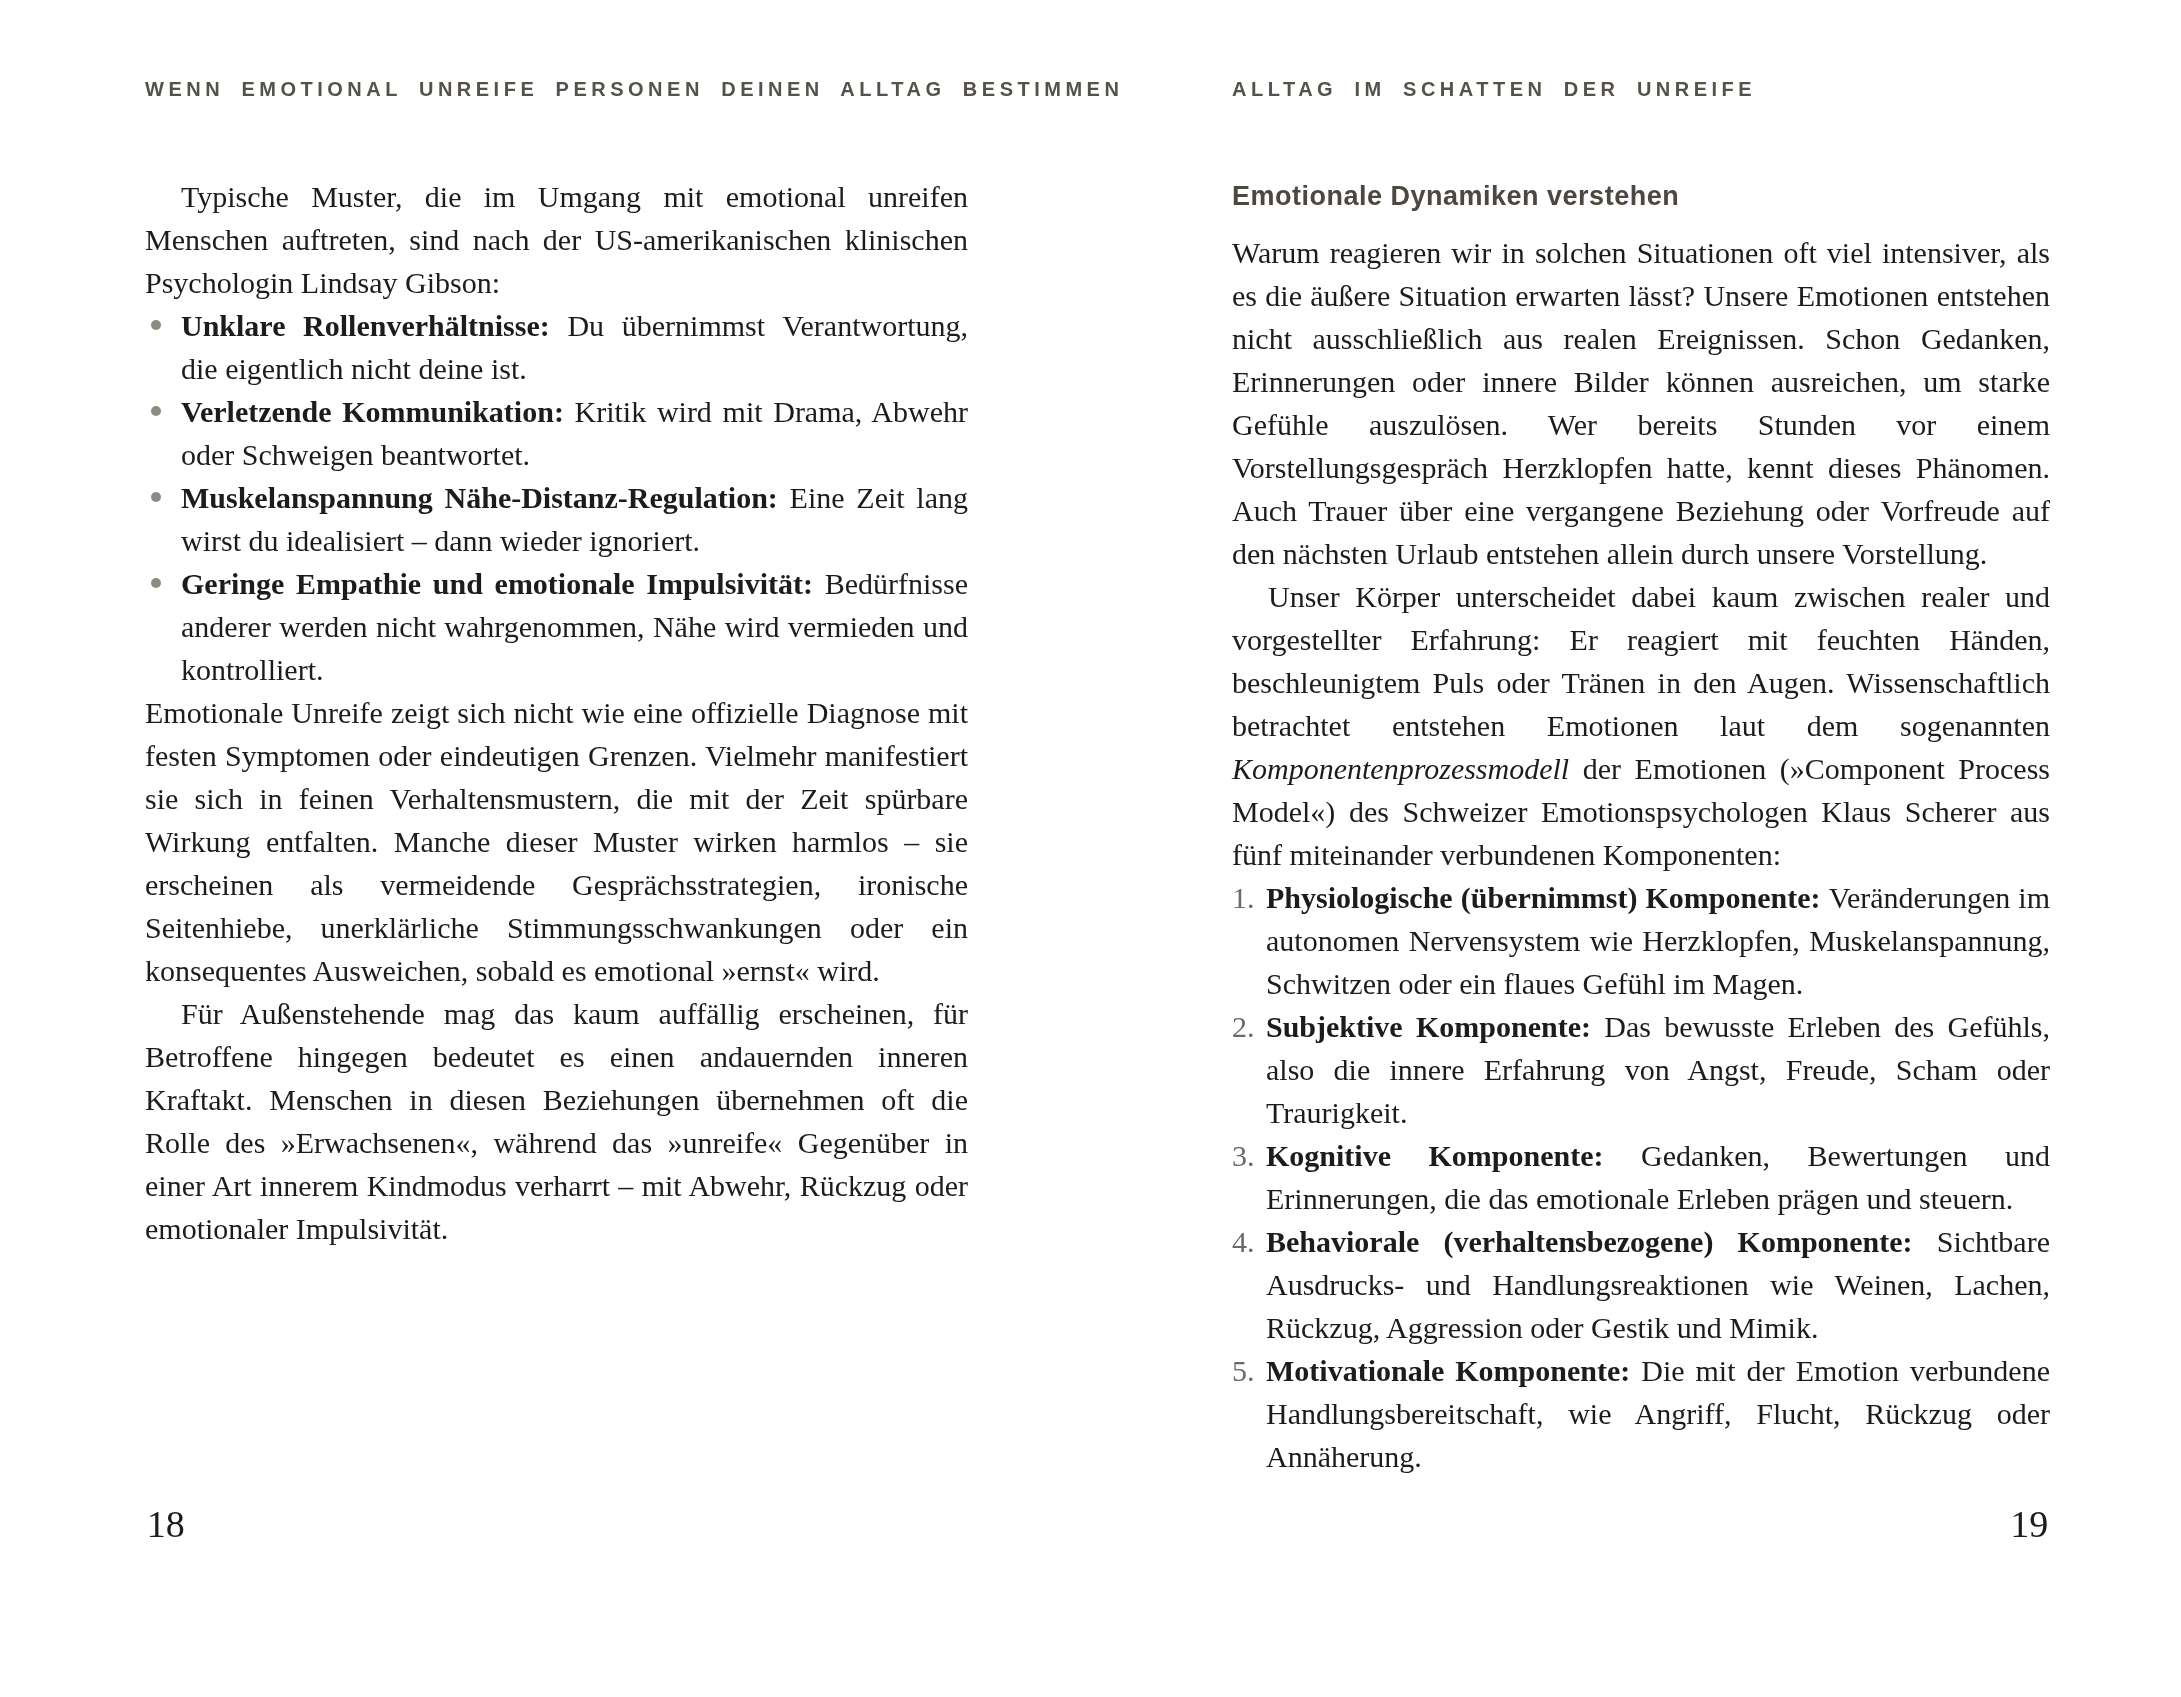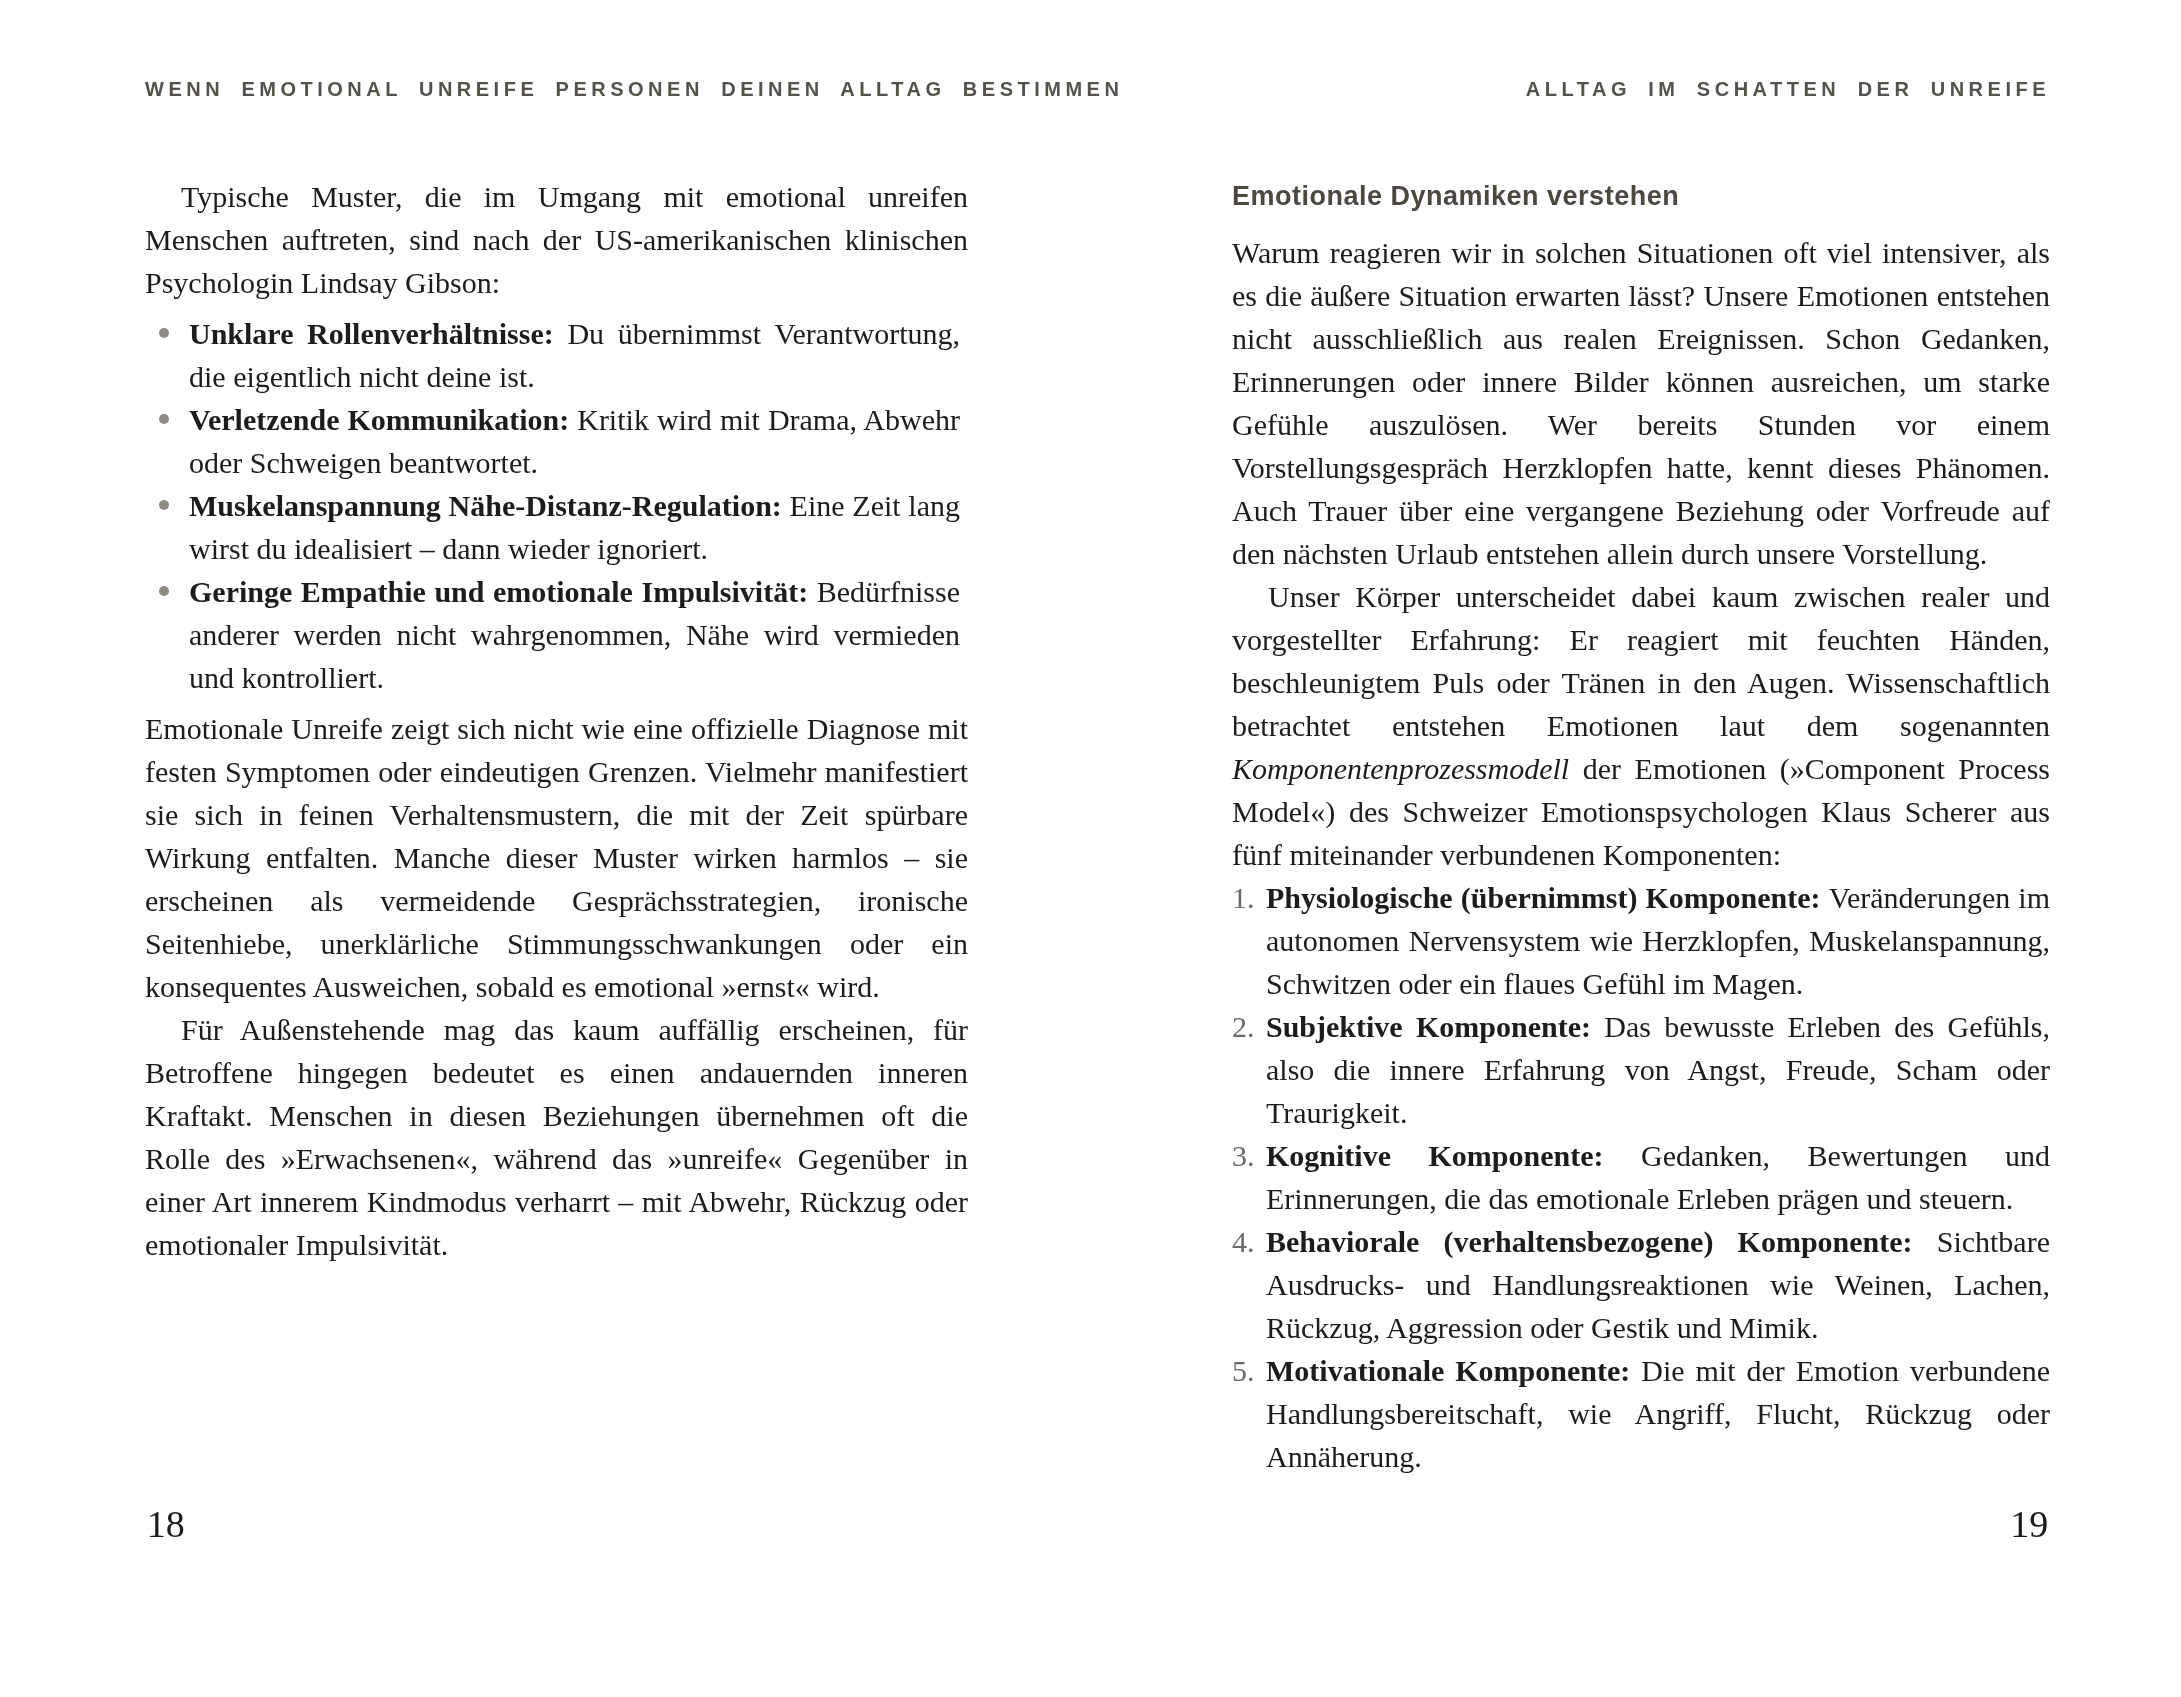--- a/index.html
+++ b/index.html
@@ -21,21 +21,21 @@
     position: absolute;
     top: 78px; left: 0; width: 100%;
     font-family: "Liberation Sans", sans-serif;
     font-weight: bold;
     font-size: 20px;
     letter-spacing: 4.5px;
     word-spacing: 7.3px;
     color: var(--running-head, #55524b);
     white-space: nowrap;
   }
-  .page-right .running-head { text-align: right; }
+  .page-right .running-head { }
 
   .body-block {
     position: absolute;
     top: 175px; left: 0; width: 100%;
     font-size: 30px;
     line-height: 43px;
     text-align: justify;
   }
   .body-block p { margin: 0; }
   .indent { text-indent: 36px; }
@@ -46,21 +46,21 @@
     font-family: "Liberation Sans", sans-serif;
     font-weight: bold;
     font-size: 27px;
     line-height: 43px;
     letter-spacing: 0.5px;
     color: var(--section-heading, #4c4840);
     margin: 0 0 12.7px 0;
     text-align: left;
   }
 
-  ul.bullets { list-style: none; margin: 8px; padding: 0 0 0 36px; }
+  ul.bullets { list-style: none; margin: 0; padding: 0 0 0 36px; }
   ul.bullets li { position: relative; }
   .dot {
     position: absolute;
     left: -30px; top: 16.4px;
     width: 10px; height: 10px;
     border-radius: 50%;
     background: var(--bullet-dot, #8d8a84);
   }
 
   ol.numbered { list-style: none; margin: 0; padding: 0 0 0 34px; }

